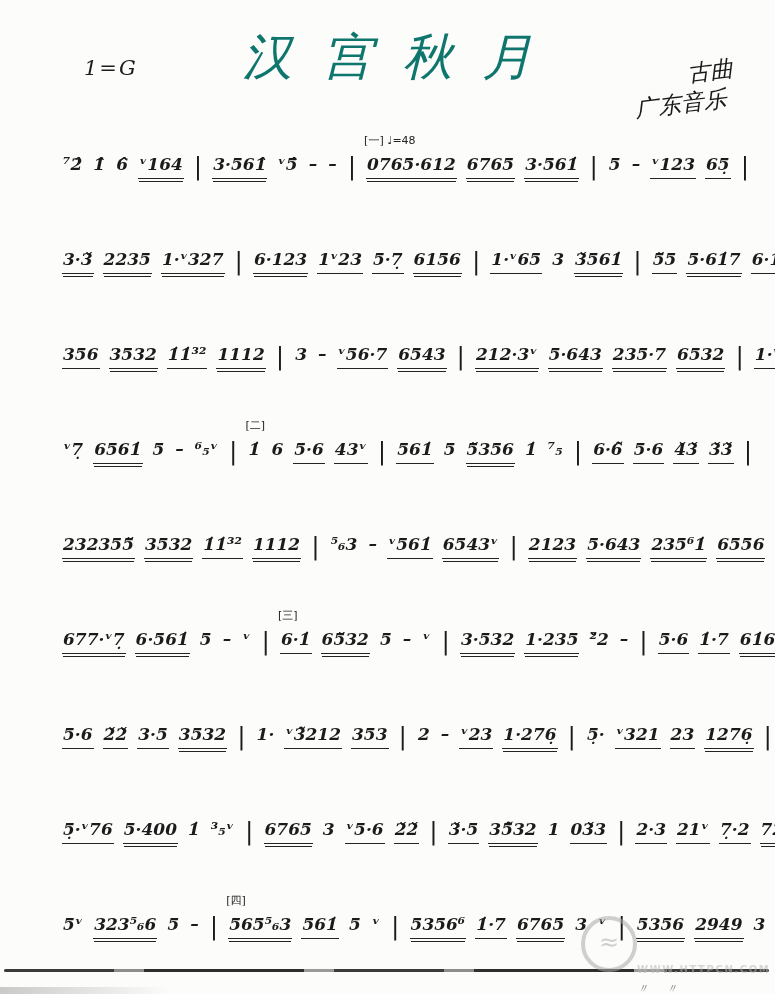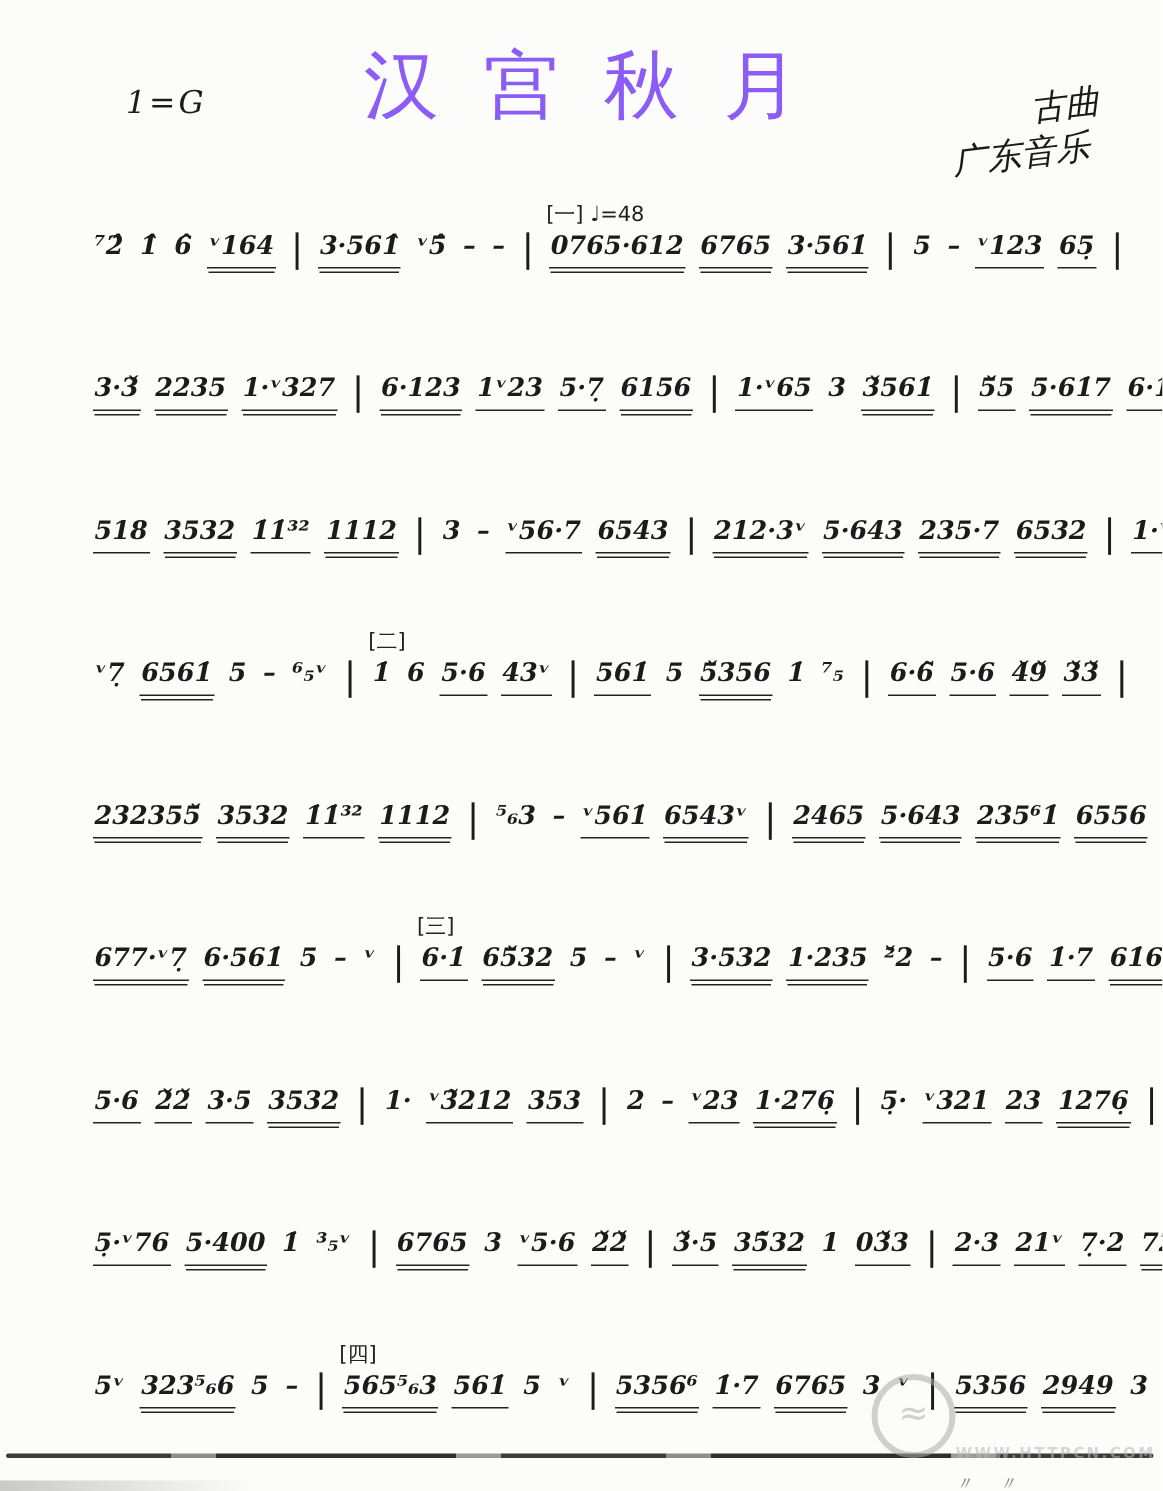--- a/index.html
+++ b/index.html
@@ -7,22 +7,22 @@
     position:relative; width:775px; height:994px;
     background:#fcfcfb; overflow:hidden;
     font-family:"DejaVu Serif", serif; color:#1c1c1c;
   }
   .key-sig{
     position:absolute; left:84px; top:56px;
     font-size:21px; font-style:italic; letter-spacing:2px;
   }
   .title{
     position:absolute; left:0; right:0; top:24px; text-align:center;
-    font-size:50px; letter-spacing:30px;
-    text-indent:30px; color:#8b5cf6; font-weight:500;
+    font-size:50px; font-style:italic; letter-spacing:30px;
+    text-indent:30px; color:#0f766e; font-weight:500;
   }
   .credits{
     position:absolute; right:40px; top:60px;
     transform:rotate(-7deg);
     font-size:23px; font-style:italic; line-height:1.25;
     text-align:right; color:#1a1a1a;
   }
   .credits .c2{margin-right:10px;}
   .lines{position:absolute; left:62px; top:130px; width:676px;}
   .line{
@@ -36,21 +36,21 @@
   .b2::after{
     content:""; position:absolute; left:1px; right:1px; bottom:-4.6px;
     border-top:1.6px solid #232323;
   }
   .bar{
     font-size:25px; font-weight:400; line-height:1;
     transform:translateY(-2px); padding:0 1px; font-style:normal;
   }
   .lbl{
     position:absolute; top:-20px; left:-2px;
-    font-size:14px; font-weight:400; font-style:normal;
+    font-size:11px; font-weight:400; font-style:normal;
     font-family:"DejaVu Sans", sans-serif; white-space:nowrap; color:#222;
   }
   .watermark{
     position:absolute; right:4px; bottom:8px; width:190px; height:72px;
     opacity:.55; z-index:5;
   }
   .wm-logo{
     position:absolute; left:0; top:2px; width:48px; height:48px;
     border:4px solid #ababab; border-radius:50%;
     color:#ababab; font-size:24px; line-height:44px; text-align:center;
@@ -129,21 +129,21 @@
         <span class="bar">|</span>
         <span class="tok b1">1·ᵛ65</span>
         <span class="tok">3</span>
         <span class="tok b2">3̌561̇</span>
         <span class="bar">|</span>
         <span class="tok b1">5̌5</span>
         <span class="tok b2">5·61̇7</span>
         <span class="tok b1">6·1̇</span>
       </div>
       <div class="line">
-        <span class="tok b1">518</span>
+        <span class="tok b1">356</span>
         <span class="tok b2">3532</span>
         <span class="tok b1">1̇1̇³²</span>
         <span class="tok b2">1112</span>
         <span class="bar">|</span>
         <span class="tok">3</span>
         <span class="tok">–</span>
         <span class="tok b1">ᵛ56·7</span>
         <span class="tok b2">6543</span>
         <span class="bar">|</span>
         <span class="tok b2">212·3ᵛ</span>
@@ -166,36 +166,36 @@
         <span class="tok b1">43ᵛ</span>
         <span class="bar">|</span>
         <span class="tok b1">561̇</span>
         <span class="tok">5</span>
         <span class="tok b2">5̌356</span>
         <span class="tok">1̇</span>
         <span class="tok">⁷₅</span>
         <span class="bar">|</span>
         <span class="tok b1">6·6̃</span>
         <span class="tok b1">5·6</span>
-        <span class="tok b1">4̌9̌</span>
+        <span class="tok b1">4̌3̌</span>
         <span class="tok b1">3̌3̌</span>
         <span class="bar">|</span>
       </div>
       <div class="line">
         <span class="tok b2">232355̌</span>
         <span class="tok b2">3532</span>
         <span class="tok b1">1̇1̇³²</span>
         <span class="tok b2">1112</span>
         <span class="bar">|</span>
         <span class="tok">⁵₆3</span>
         <span class="tok">–</span>
         <span class="tok b1">ᵛ561̇</span>
         <span class="tok b2">6543ᵛ</span>
         <span class="bar">|</span>
-        <span class="tok b2">2465</span>
+        <span class="tok b2">2123</span>
         <span class="tok b2">5·643</span>
         <span class="tok b2">235⁶1̇</span>
         <span class="tok b2">6556</span>
         <span class="bar">|</span>
       </div>
       <div class="line">
         <span class="tok b2">677·ᵛ7̣</span>
         <span class="tok b2">6·561̇</span>
         <span class="tok">5</span>
         <span class="tok">–</span>

